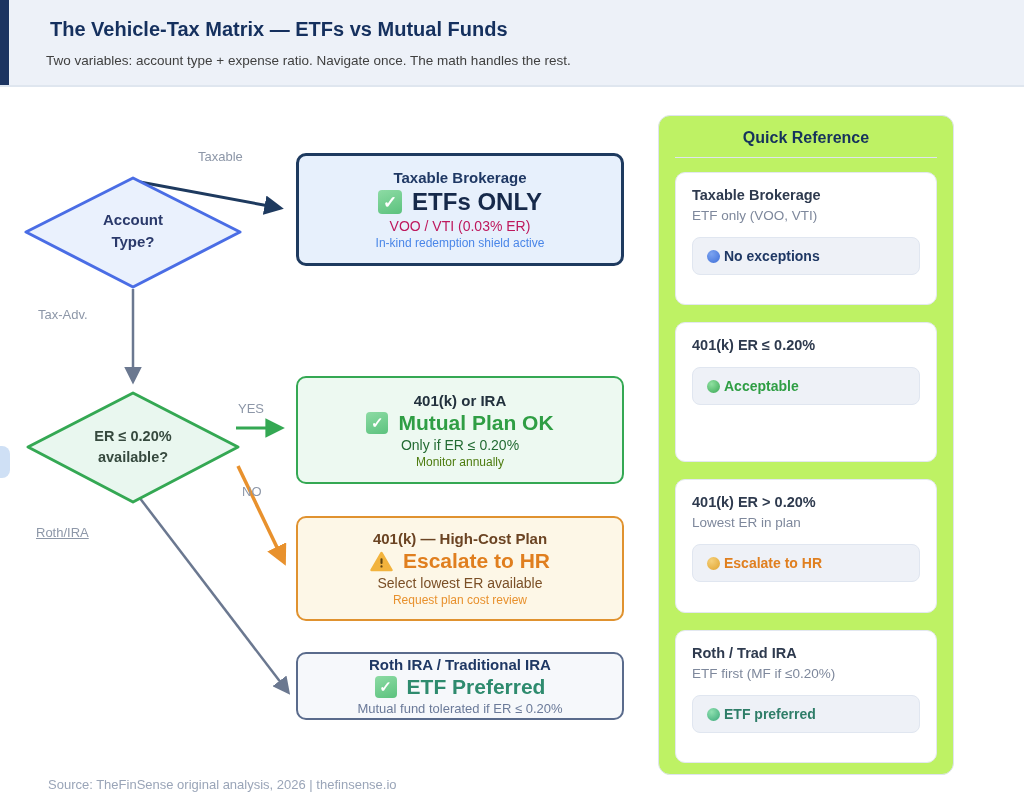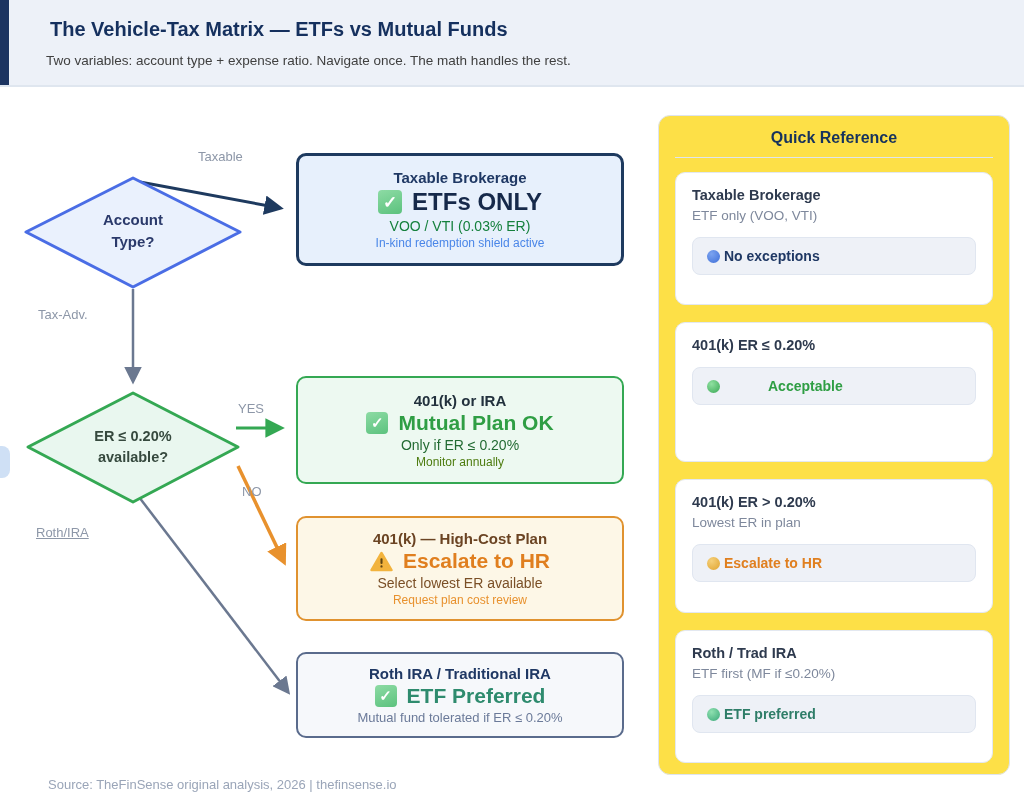--- a/index.html
+++ b/index.html
@@ -37,71 +37,71 @@
     display:flex;flex-direction:column;justify-content:center;align-items:center;
     text-align:center;box-sizing:border-box;padding:6px 10px;gap:2px;}
   .obox .otitle{font-size:15px;font-weight:bold;}
   .obox .overdict{display:flex;align-items:center;justify-content:center;gap:10px;font-weight:bold;}
   .obox .odetail{font-size:14px;}
   .obox .onote{font-size:12px;}
 
   .obox.navy{top:153px;height:113px;background:#e7f0fc;border:3px solid #1e3a5f;}
   .obox.navy .otitle{color:#1f3864;}
   .obox.navy .overdict{font-size:24px;color:#16294a;}
-  .obox.navy .odetail{color:#15803d;}
+  .obox.navy .odetail{color:#be185d;}
   .obox.navy .onote{color:#4a86e8;}
 
   .obox.green{top:376px;height:108px;background:#edf9f1;border:2.5px solid #34a853;}
   .obox.green .otitle{color:#22313d;}
   .obox.green .overdict{font-size:21px;color:#2f9e44;}
   .obox.green .odetail{color:#236b33;}
   .obox.green .onote{color:#4d7c0f;}
 
   .obox.orange{top:516px;height:105px;background:#fdf7e7;border:2.5px solid #e0922f;}
   .obox.orange .otitle{color:#6b4423;}
   .obox.orange .overdict{font-size:21px;color:#e07f1f;}
   .obox.orange .odetail{color:#7a4f26;}
   .obox.orange .onote{color:#e8912d;}
 
-  .obox.slate{top:652px;height:86px;background:#f6f8fb;border:2px solid #5a6b8c;}
+  .obox.slate{top:652px;height:68px;background:#f6f8fb;border:2px solid #5a6b8c;}
   .obox.slate .otitle{color:#1f3864;}
   .obox.slate .overdict{font-size:21px;color:#2e8b6e;}
   .obox.slate .odetail{color:#6b7a99;font-size:13px;}
 
   
   .check-icon{display:inline-flex;align-items:center;justify-content:center;
     width:22px;height:22px;border-radius:4px;
     background:linear-gradient(160deg,#8ddba4,#5cc27e);
     color:#ffffff;font-size:15px;font-weight:bold;flex:0 0 auto;}
   .obox.navy .check-icon{width:24px;height:24px;font-size:17px;}
   .warn-icon{display:inline-flex;flex:0 0 auto;}
 
   
-  .qr-panel{position:absolute;left:658px;top:115px;width:352px;height:660px;
-    background:#fde047;border:1px solid #dee4ee;border-radius:12px;box-sizing:border-box;}
+  .qr-panel{position:absolute;left:658px;top:115px;width:296px;height:660px;
+    background:#bef264;border:1px solid #dee4ee;border-radius:12px;box-sizing:border-box;}
   .qr-title{margin:13px 0 10px 0;text-align:center;font-size:16px;font-weight:bold;color:#16325c;}
   .qr-divider{height:1px;background:#dfe5ee;margin:0 16px 14px 16px;}
   .qr-card{background:#ffffff;border:1px solid #e3e8f0;border-radius:10px;
     margin:0 16px 17px 16px;padding:14px 16px;box-sizing:border-box;}
   .qr-card.c1{min-height:133px;}
   .qr-card.c2{min-height:140px;}
   .qr-card.c3{min-height:134px;}
   .qr-card.c4{min-height:133px;}
   .qr-card-title{font-size:14.5px;font-weight:bold;color:#2e3a4e;}
   .qr-card-sub{font-size:13.5px;color:#7e889c;margin-top:5px;}
   .qr-badge{margin-top:14px;display:flex;align-items:center;gap:4px;
     background:#eef1f7;border:1px solid #e0e6f0;border-radius:8px;padding:10px 14px;}
   .qr-dot{width:13px;height:13px;border-radius:50%;flex:0 0 auto;}
   .qr-dot.blue{background:radial-gradient(circle at 35% 30%,#7ba3f0,#3f6fd8);}
   .qr-dot.green{background:radial-gradient(circle at 35% 30%,#8fe0a0,#3aa855);}
   .qr-dot.amber{background:radial-gradient(circle at 35% 30%,#f5d07a,#e0a32e);}
   .qr-dot.teal{background:radial-gradient(circle at 35% 30%,#8fe0b0,#3aa878);}
   .qr-badge-label{font-size:14px;font-weight:bold;}
   .qr-badge-label.blue{color:#1f3864;}
-  .qr-badge-label.green{color:#2f9e44;margin-left:44px;}
+  .qr-badge-label.green{color:#2f9e44;}
   .qr-badge-label.amber{color:#e07f1f;}
   .qr-badge-label.teal{color:#2e7d68;}
 
   
   .footer{position:absolute;left:48px;top:777px;font-size:13px;color:#9aa5b8;}
 
   
   .edge-tab{position:absolute;left:0;top:446px;width:10px;height:32px;
     background:#cfe0f5;border-radius:0 8px 8px 0;}
 </style>

